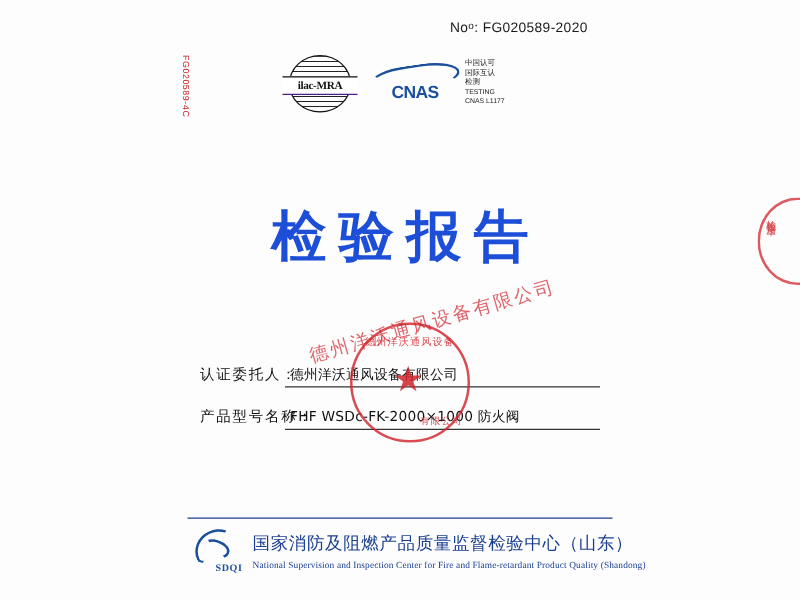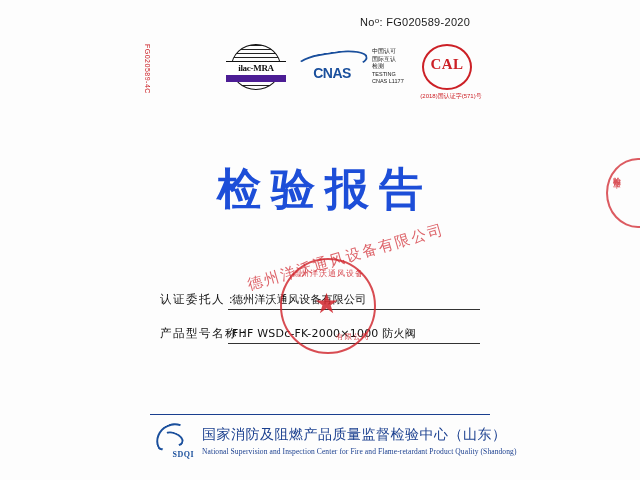--- a/index.html
+++ b/index.html
@@ -121,21 +121,21 @@
       repeating-linear-gradient(to bottom, #222 0 1px, transparent 1px 4px);
   }
   .logo-ilac .band {
     position: absolute;
     left: -2px;
     top: 17px;
     width: 60px;
     height: 13px;
     background: #fff;
     border-top: 1px solid #111;
-    border-bottom: 7px solid #4c1d95;
+    border-bottom: 1px solid #4c1d95;
     text-align: center;
     font-size: 9px;
     font-weight: bold;
     line-height: 12px;
     letter-spacing: -0.3px;
     color: #111;
     font-family: "Liberation Serif", serif;
   }
 
   
@@ -502,25 +502,20 @@
     </div>
 
     <div class="logo-cnas-cn">
       <div>中国认可</div>
       <div>国际互认</div>
       <div>检测</div>
       <div class="en">TESTING</div>
       <div class="en">CNAS L1177</div>
     </div>
 
-    <div class="logo-cal">
-      <div class="ring"></div>
-      <div class="cal-text">CAL</div>
-      <div class="cal-no">(2018)国认证字(571)号</div>
-    </div>
   </div>
 
   <div class="title-cn">检验报告</div>
 
   <div class="fields">
     <div class="field-row">
       <div class="field-label">认证委托人：</div>
       <div class="field-value">德州洋沃通风设备有限公司</div>
       <div class="field-line"></div>
     </div>

